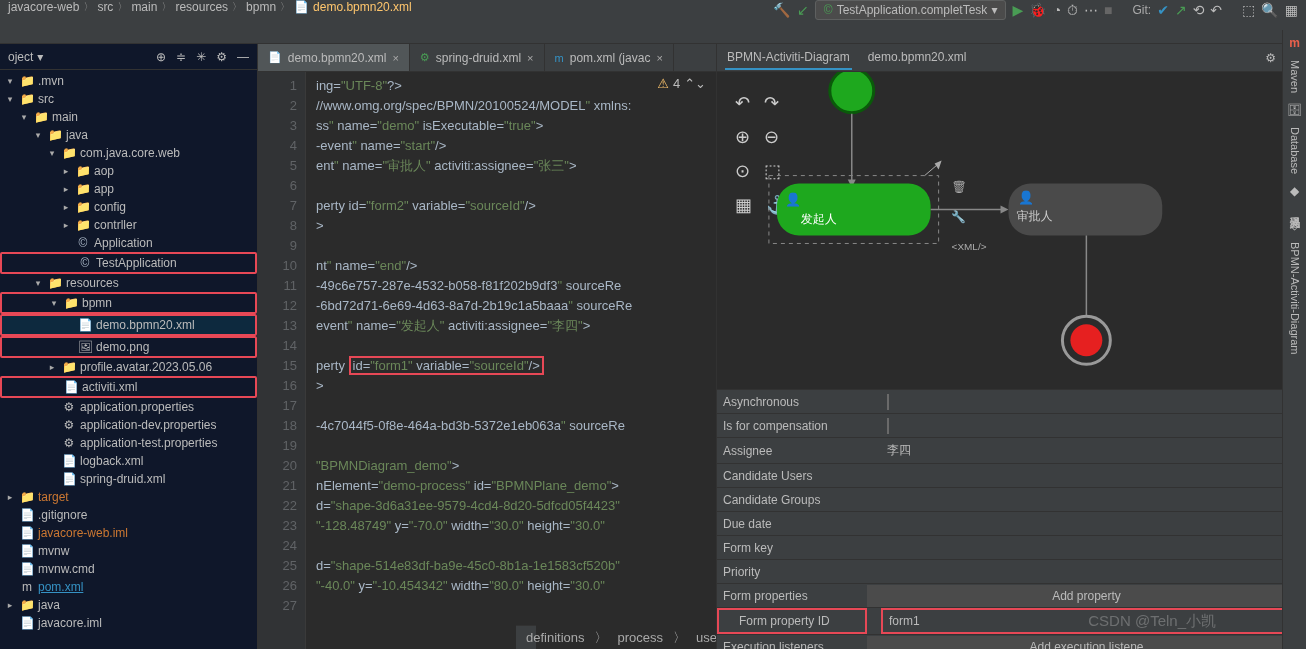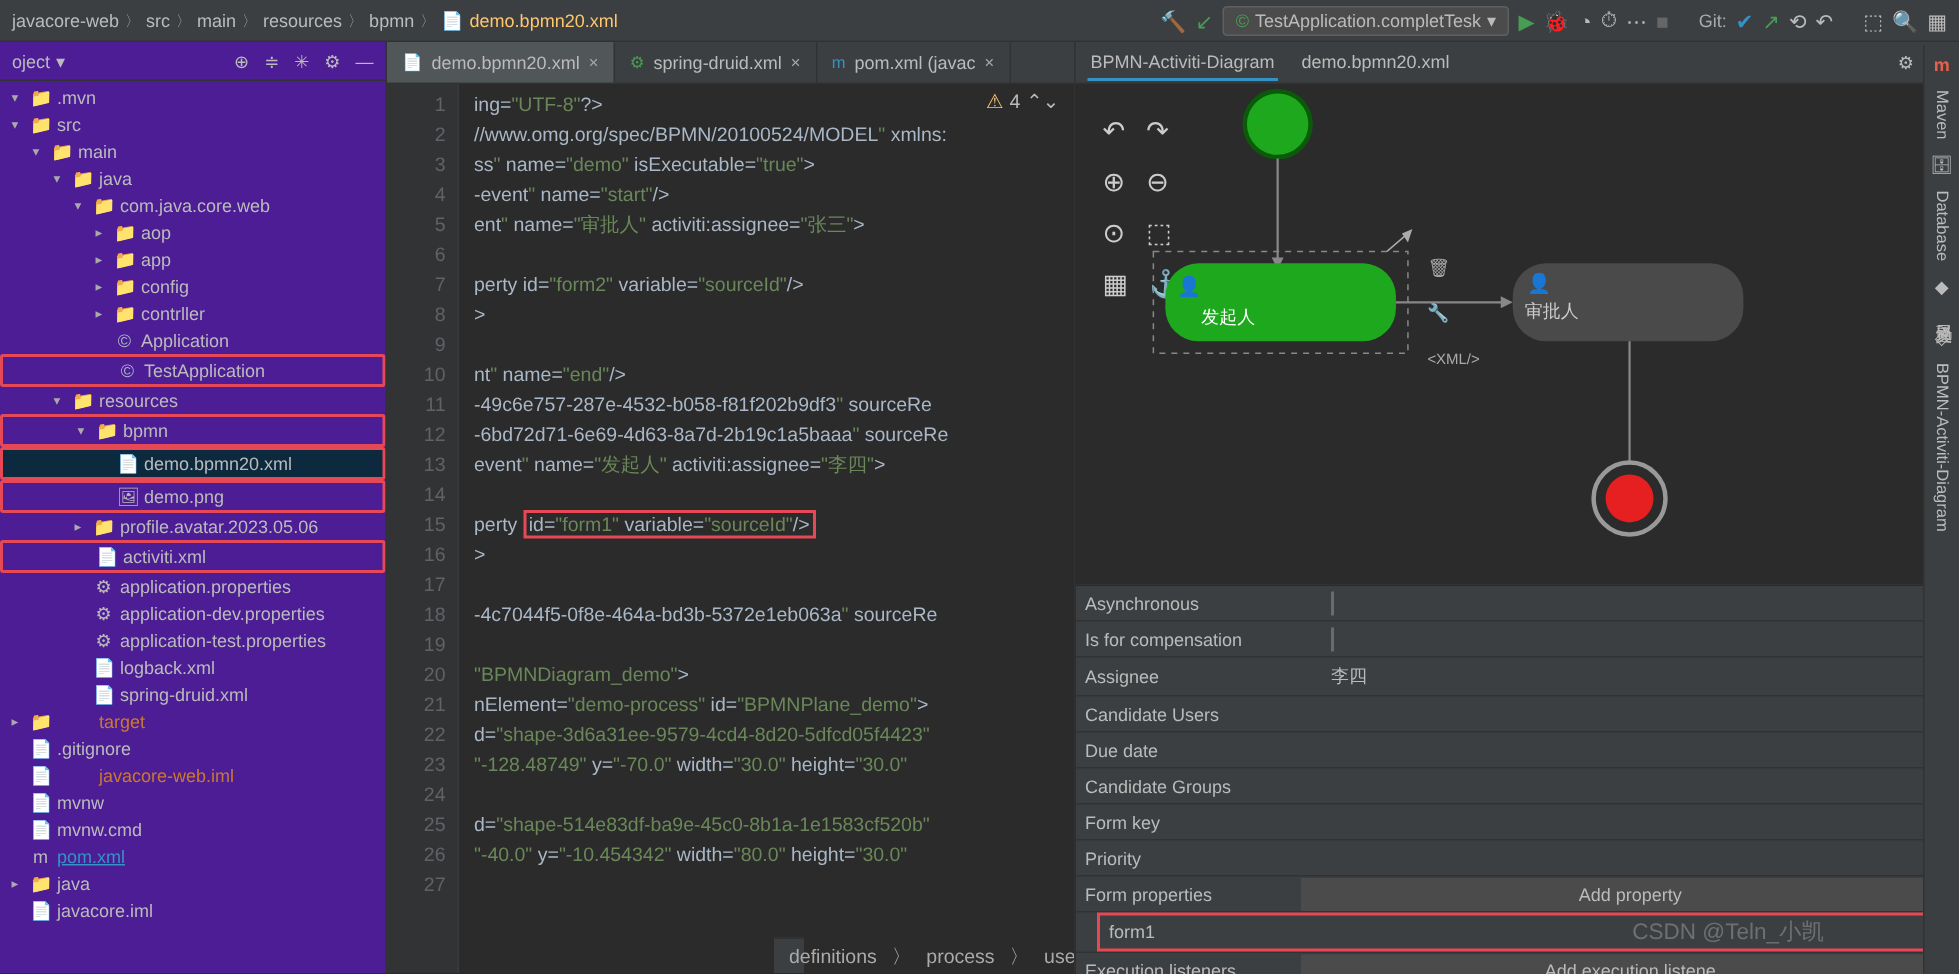--- a/index.html
+++ b/index.html
@@ -1,52 +1,52 @@
 <!DOCTYPE html>
 <html><head>
 <meta charset="utf-8">
 <style>
 * { margin: 0; padding: 0; box-sizing: border-box; font-family: "Segoe UI", Arial, sans-serif; }
 body { background: #2b2b2b; color: #bbbbbb; font-size: 12px; overflow: hidden; width: 1306px; height: 649px; }
 .root { display: flex; flex-direction: column; height: 649px; }
 
 
-.topbar { height: 28px; background: #3c3f41; border-bottom: 1px solid #323232; display: flex; align-items: center; padding: 0 8px; justify-content: space-between; }
+.topbar { height: 44px; background: #3c3f41; border-bottom: 1px solid #323232; display: flex; align-items: flex-start; padding: 0 8px; justify-content: space-between; }
 .breadcrumb { display: flex; align-items: center; gap: 4px; color: #bbbbbb; }
 .breadcrumb-item { display: flex; align-items: center; gap: 4px; }
 .breadcrumb-chev { color: #999; font-size: 10px; }
 .breadcrumb .file-active { color: #ffc66d; }
 .topbar-right { display: flex; align-items: center; gap: 6px; }
 .run-select { background: #4b4b4b; border: 1px solid #5e6060; padding: 2px 8px; display: flex; align-items: center; gap: 4px; border-radius: 3px; }
 .run-icon { color: #499c54; font-size: 12px; }
 .ti { color: #bbbbbb; font-size: 14px; cursor: pointer; }
 .play { color: #499c54; }
 .bug { color: #499c54; }
 .git-label { color: #aaa; font-size: 12px; }
 .git-arrow-blue { color: #3592c4; }
 .git-arrow-green { color: #499c54; }
 
 
 .main { display: flex; flex: 1; overflow: hidden; }
 
 
-.sidebar { width: 258px; background: #4c1d95; border-right: 1px solid #323232; display: flex; flex-direction: column; justify-content: flex-end; }
+.sidebar { width: 258px; background: #0f172a; border-right: 1px solid #323232; display: flex; flex-direction: column; justify-content: flex-end; }
 .sidebar-header { height: 26px; display: flex; align-items: center; justify-content: space-between; padding: 0 8px; border-bottom: 1px solid #323232; }
 .sidebar-header-left { display: flex; align-items: center; gap: 4px; }
 .sidebar-header-icons { display: flex; gap: 10px; }
 .tree { flex: 1; overflow: auto; padding-top: 2px; }
 .tree-row { display: flex; align-items: center; gap: 4px; padding: 2px 4px; white-space: nowrap; cursor: pointer; }
 .tree-row.selected { background: #0d293e; }
 .tree-arrow { width: 12px; font-size: 9px; display: inline-block; text-align: center; color: #aaa; }
 .tree-icon { width: 14px; text-align: center; }
 .folder-blue { color: #3592c4; }
 .java-file { color: #a9b7c6; }
 .tree-hl { border: 2px solid #e74856; border-radius: 2px; }
 .tree-label { color: #bbbbbb; }
-.tree-label.orange { color: #cc7832; margin-left: 28px; }
+.tree-label.orange { color: #cc7832; }
 .tree-label.blue { color: #3592c4; text-decoration: underline; }
 .pad0 { padding-left: 4px; }
 .pad1 { padding-left: 18px; }
 .pad2 { padding-left: 32px; }
 .pad3 { padding-left: 46px; }
 .pad4 { padding-left: 60px; }
 
 
 .editor-col { flex: 1; display: flex; flex-direction: column; }
 .tabs { height: 28px; background: #3c3f41; display: flex; border-bottom: 1px solid #323232; }
@@ -430,40 +430,41 @@
           </div>
           <div class="prop-row">
             <div class="prop-label">Assignee</div>
             <div class="prop-val">李四</div>
           </div>
           <div class="prop-row">
             <div class="prop-label">Candidate Users</div>
             <div class="prop-val"></div>
           </div>
           <div class="prop-row">
+            <div class="prop-label">Candidate Groups</div>
+            <div class="prop-val"></div>
+          </div>
+          <div class="prop-row">
             <div class="prop-label">Due date</div>
             <div class="prop-val"></div>
           </div>
           <div class="prop-row">
-            <div class="prop-label">Candidate Groups</div>
-            <div class="prop-val"></div>
-          </div>
-          <div class="prop-row">
             <div class="prop-label">Form key</div>
             <div class="prop-val"></div>
           </div>
           <div class="prop-row">
             <div class="prop-label">Priority</div>
             <div class="prop-val"></div>
           </div>
           <div class="prop-row">
             <div class="prop-label">Form properties</div>
             <div class="prop-button">Add property</div>
           </div>
           <div class="prop-row">
+            <div class="prop-label indent prop-hl">Form property ID</div>
             <div class="prop-val prop-hl">form1</div>
           </div>
           <div class="prop-row">
             <div class="prop-label">Execution listeners</div>
             <div class="prop-button">Add execution listene</div>
           </div>
         </div>
     </div>
   </div>
 

